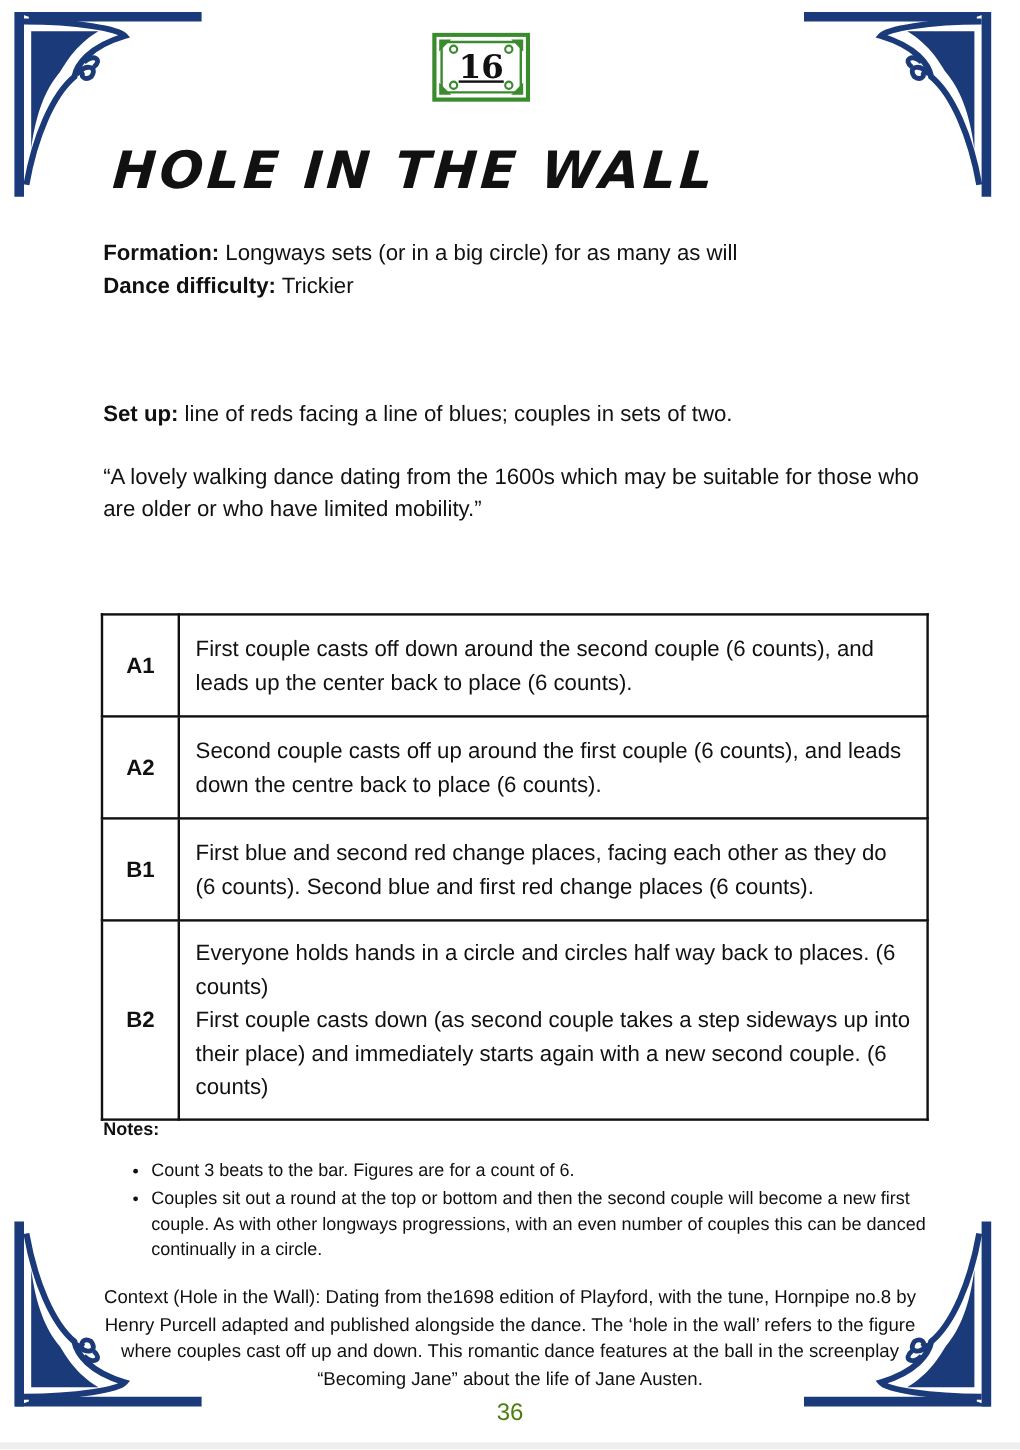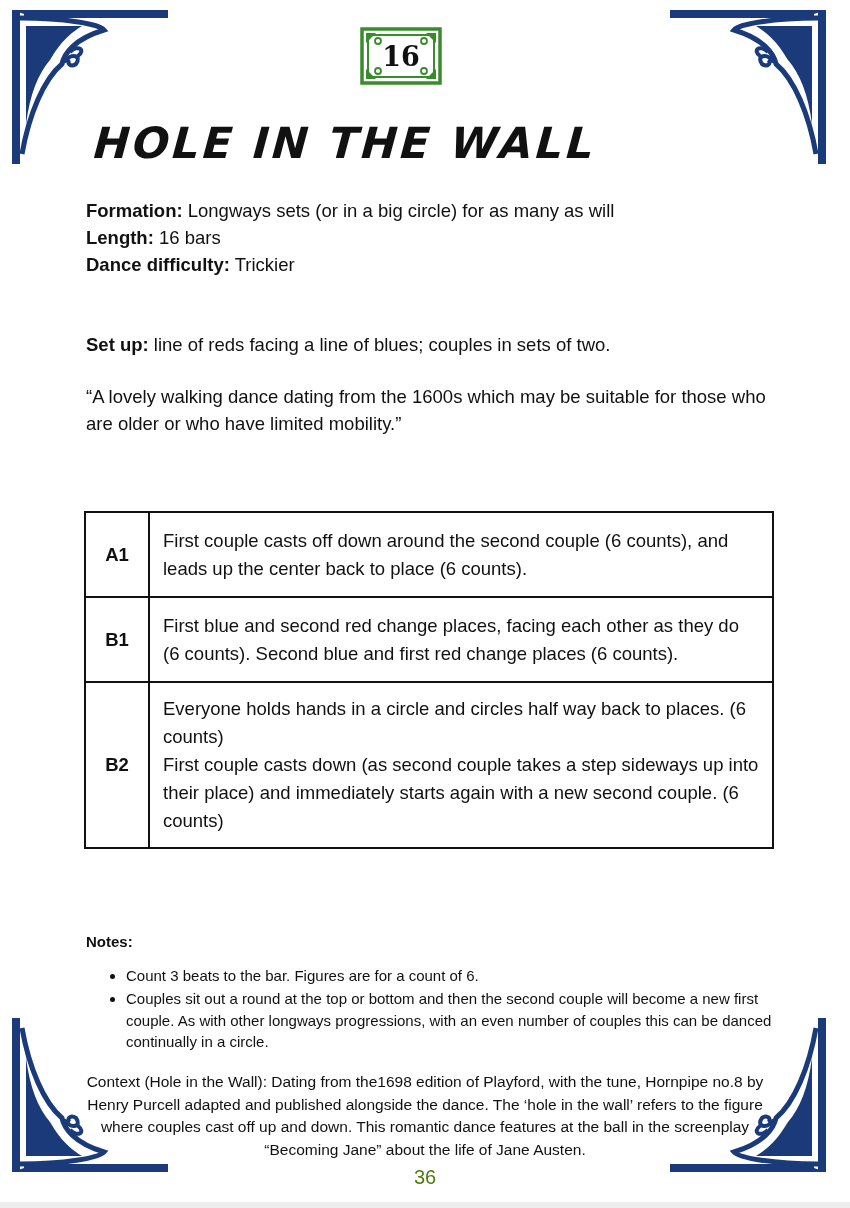--- a/index.html
+++ b/index.html
@@ -16,21 +16,21 @@
   .corner.bl { left: 4px; bottom: 30px; transform: scaleY(-1); }
   .corner.br { right: 16px; bottom: 30px; transform: scale(-1,-1); }
 
   .badge {
     position: absolute; left: 360px; top: 27px; width: 82px; height: 58px;
   }
   .badge svg { width: 100%; height: 100%; display: block; }
   .badge-num {
     position: absolute; left: 0; top: 0; width: 100%; height: 100%;
     display: flex; align-items: center; justify-content: center;
-    font-family: "DejaVu Serif", serif; font-size: 27px; font-weight: bold; color: #111;
+    font-family: "DejaVu Serif", serif; font-size: 27px; font-weight: bold; color: #111; text-decoration: underline;
   }
 
   .title {
     position: absolute; left: 94px; top: 118px;
     font-family: "DejaVu Sans", sans-serif; font-weight: bold;
     font-size: 43px; letter-spacing: 3px; font-style: italic;
     transform: skewX(-4deg);
     color: #111;
   }
 
@@ -121,34 +121,39 @@
     <circle cx="18" cy="44" r="3" fill="none" stroke="#3a8a2e" stroke-width="1.8"></circle>
     <circle cx="64" cy="44" r="3" fill="none" stroke="#3a8a2e" stroke-width="1.8"></circle>
   </svg>
   <div class="badge-num">16</div>
 </div>
 
 <div class="title">HOLE IN THE WALL</div>
 
 <div class="meta">
   <div><b>Formation:</b><span> Longways sets (or in a big circle) for as many as will</span></div>
-  <div><b>Length:</b><span> 16 bars</span></div>
   <div><b>Dance difficulty:</b><span> Trickier</span></div>
 </div>
 
 <div class="setup"><b>Set up:</b><span> line of reds facing a line of blues; couples in sets of two.</span></div>
 
 <div class="quote">“A lovely walking dance dating from the 1600s which may be suitable for those who are older or who have limited mobility.”</div>
 
 <table class="figs">
   <tbody>
       <tr class="r1">
     <td class="code">A1</td>
     <td class="desc">
           <div>First couple casts off down around the second couple (6 counts), and leads up the center back to place (6 counts).</div>
+        </td>
+  </tr>
+  <tr class="r2">
+    <td class="code">A2</td>
+    <td class="desc">
+          <div>Second couple casts off up around the first couple (6 counts), and leads down the centre back to place (6 counts).</div>
         </td>
   </tr>
   <tr class="r3">
     <td class="code">B1</td>
     <td class="desc">
           <div>First blue and second red change places, facing each other as they do (6 counts). Second blue and first red change places (6 counts).</div>
         </td>
   </tr>
   <tr class="r4">
     <td class="code">B2</td>

